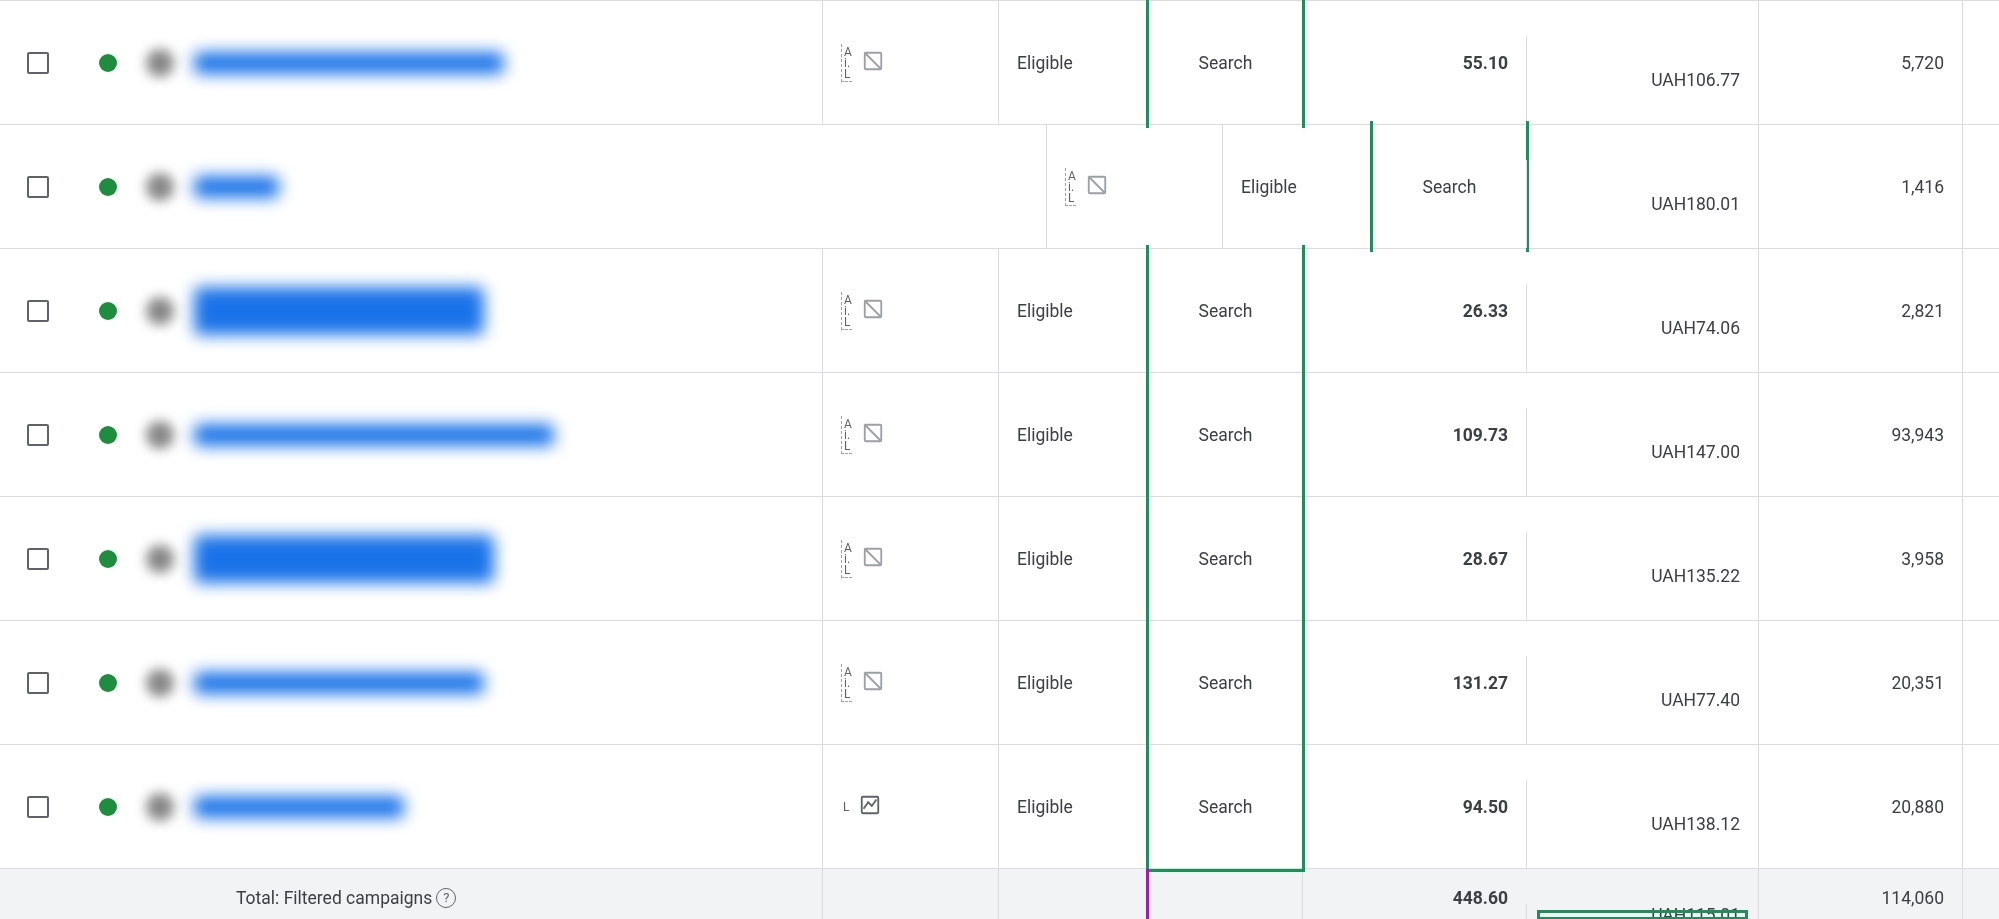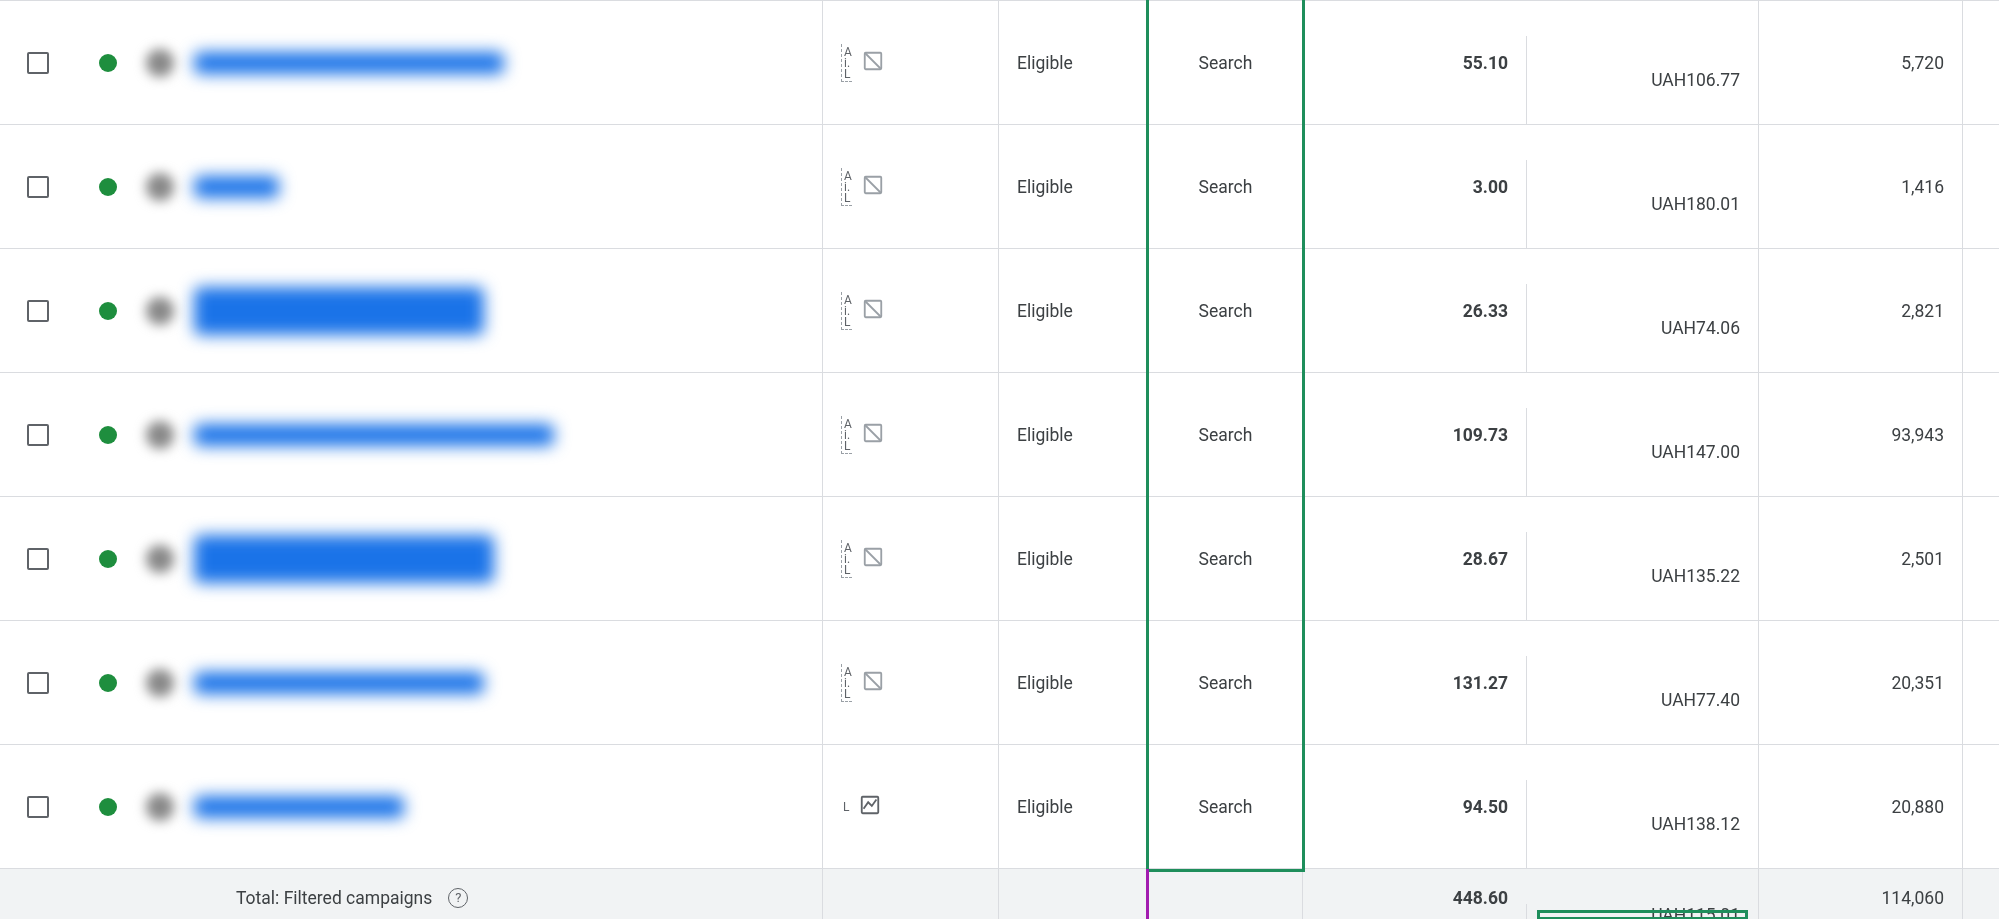--- a/index.html
+++ b/index.html
@@ -115,21 +115,21 @@
     width: 22px; height: 22px;
     stroke: #9aa0a6;
     fill: none;
     stroke-width: 2;
   }
   .chart-icon.filled { stroke: #5f6368; }
 
   .total-label-wrap {
     display: flex;
     align-items: center;
-    gap: 16px;
+    gap: 4px;
     margin-left: 96px;
     color: #3c4043;
     font-size: 17.5px;
   }
   .help-icon {
     width: 20px; height: 20px;
     border: 1.6px solid #5f6368;
     border-radius: 50%;
     display: inline-flex;
     align-items: center;
@@ -202,23 +202,20 @@
             <rect x="3" y="3" width="18" height="18" rx="1"></rect>
             <line x1="3" y1="3" x2="21" y2="21"></line>
           </svg></span>
       </div>
       <div class="cell status-cell">
         <span>Eligible</span>
       </div>
       <div class="cell type-cell highlighted">
         <span>Search</span>
       </div>
-      <div class="cell num1-cell">
-        <span>3.00</span>
-      </div>
       <div class="cell num2-cell">
         <span>UAH180.01</span>
       </div>
       <div class="cell num3-cell">
         <span>1,416</span>
       </div>
       <div class="cell tail-cell"></div>
     </div>
     <div class="row">
       <div class="cell checkbox-cell">
@@ -326,21 +323,21 @@
       <div class="cell type-cell highlighted">
         <span>Search</span>
       </div>
       <div class="cell num1-cell">
         <span>28.67</span>
       </div>
       <div class="cell num2-cell">
         <span>UAH135.22</span>
       </div>
       <div class="cell num3-cell">
-        <span>2,501</span>
+        <span>3,958</span>
       </div>
       <div class="cell tail-cell"></div>
     </div>
     <div class="row">
       <div class="cell checkbox-cell">
         <div class="checkbox"></div>
       </div>
       <div class="cell status-dot-cell">
         <div class="status-dot"></div>
       </div>

